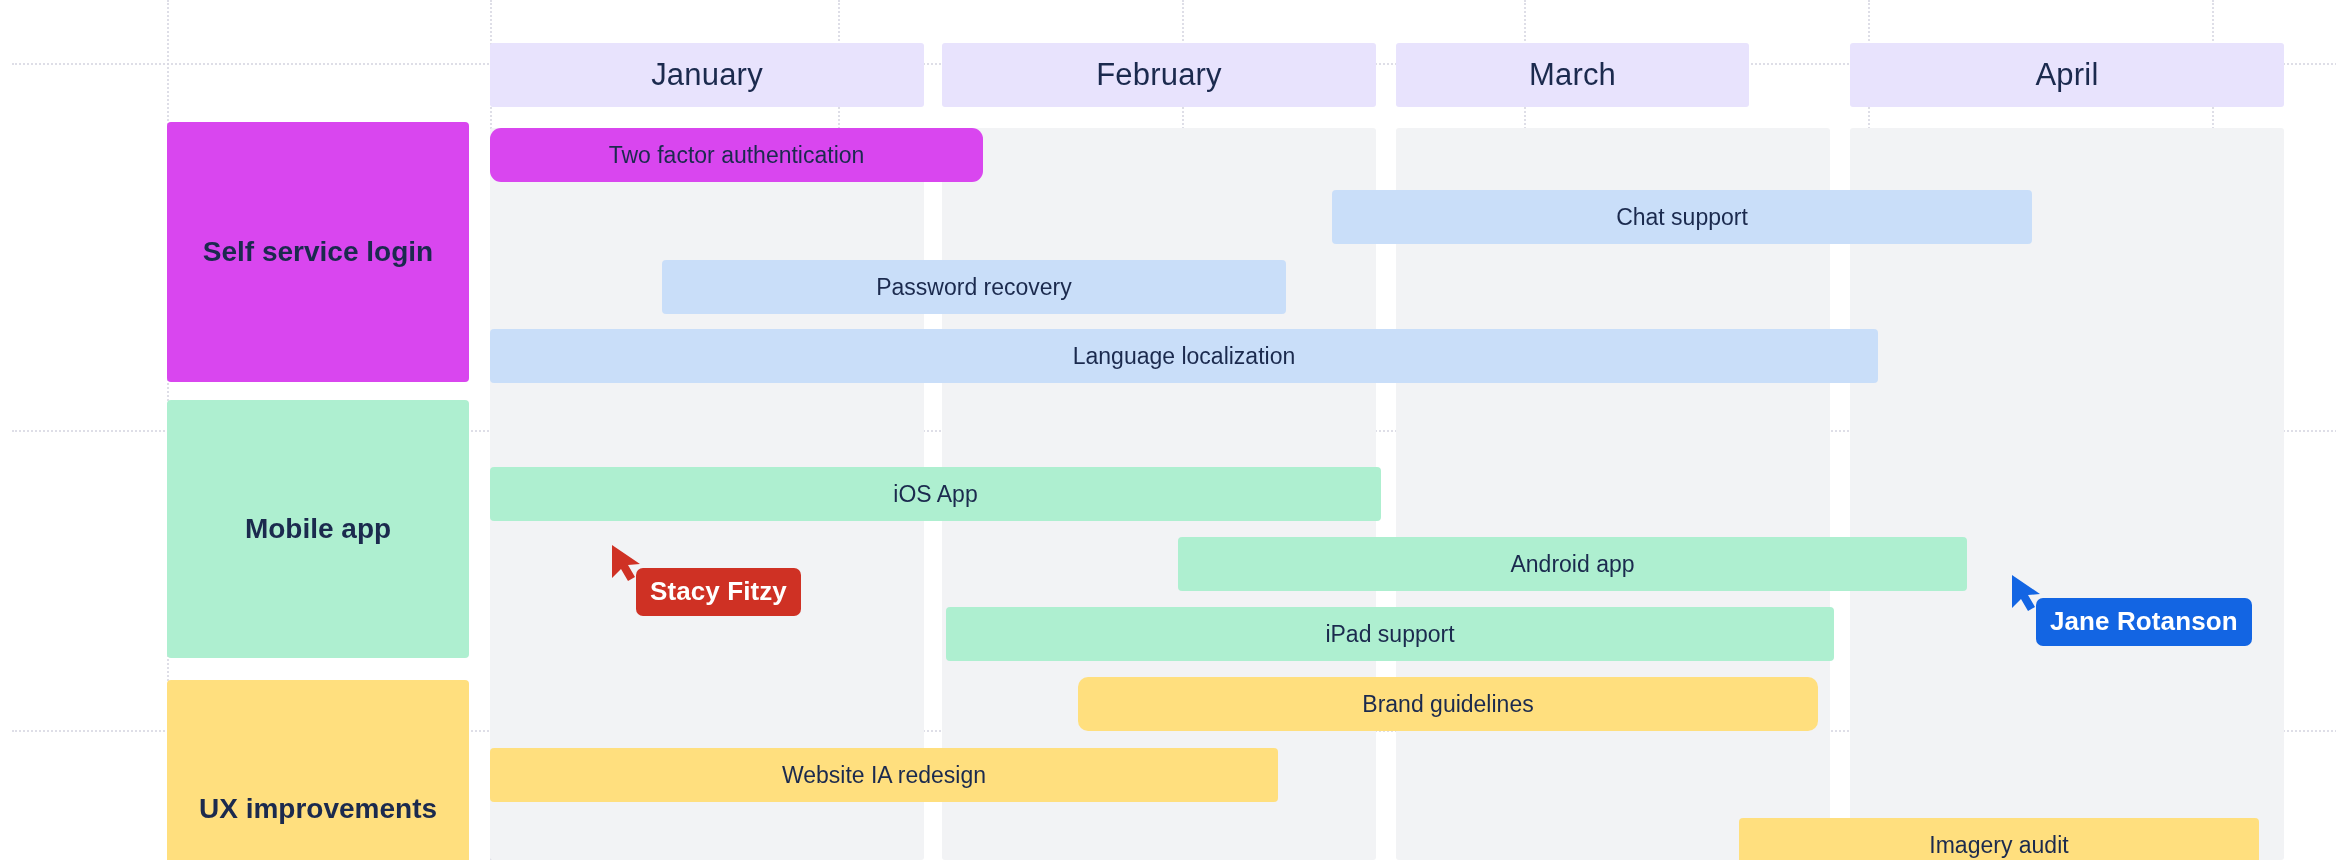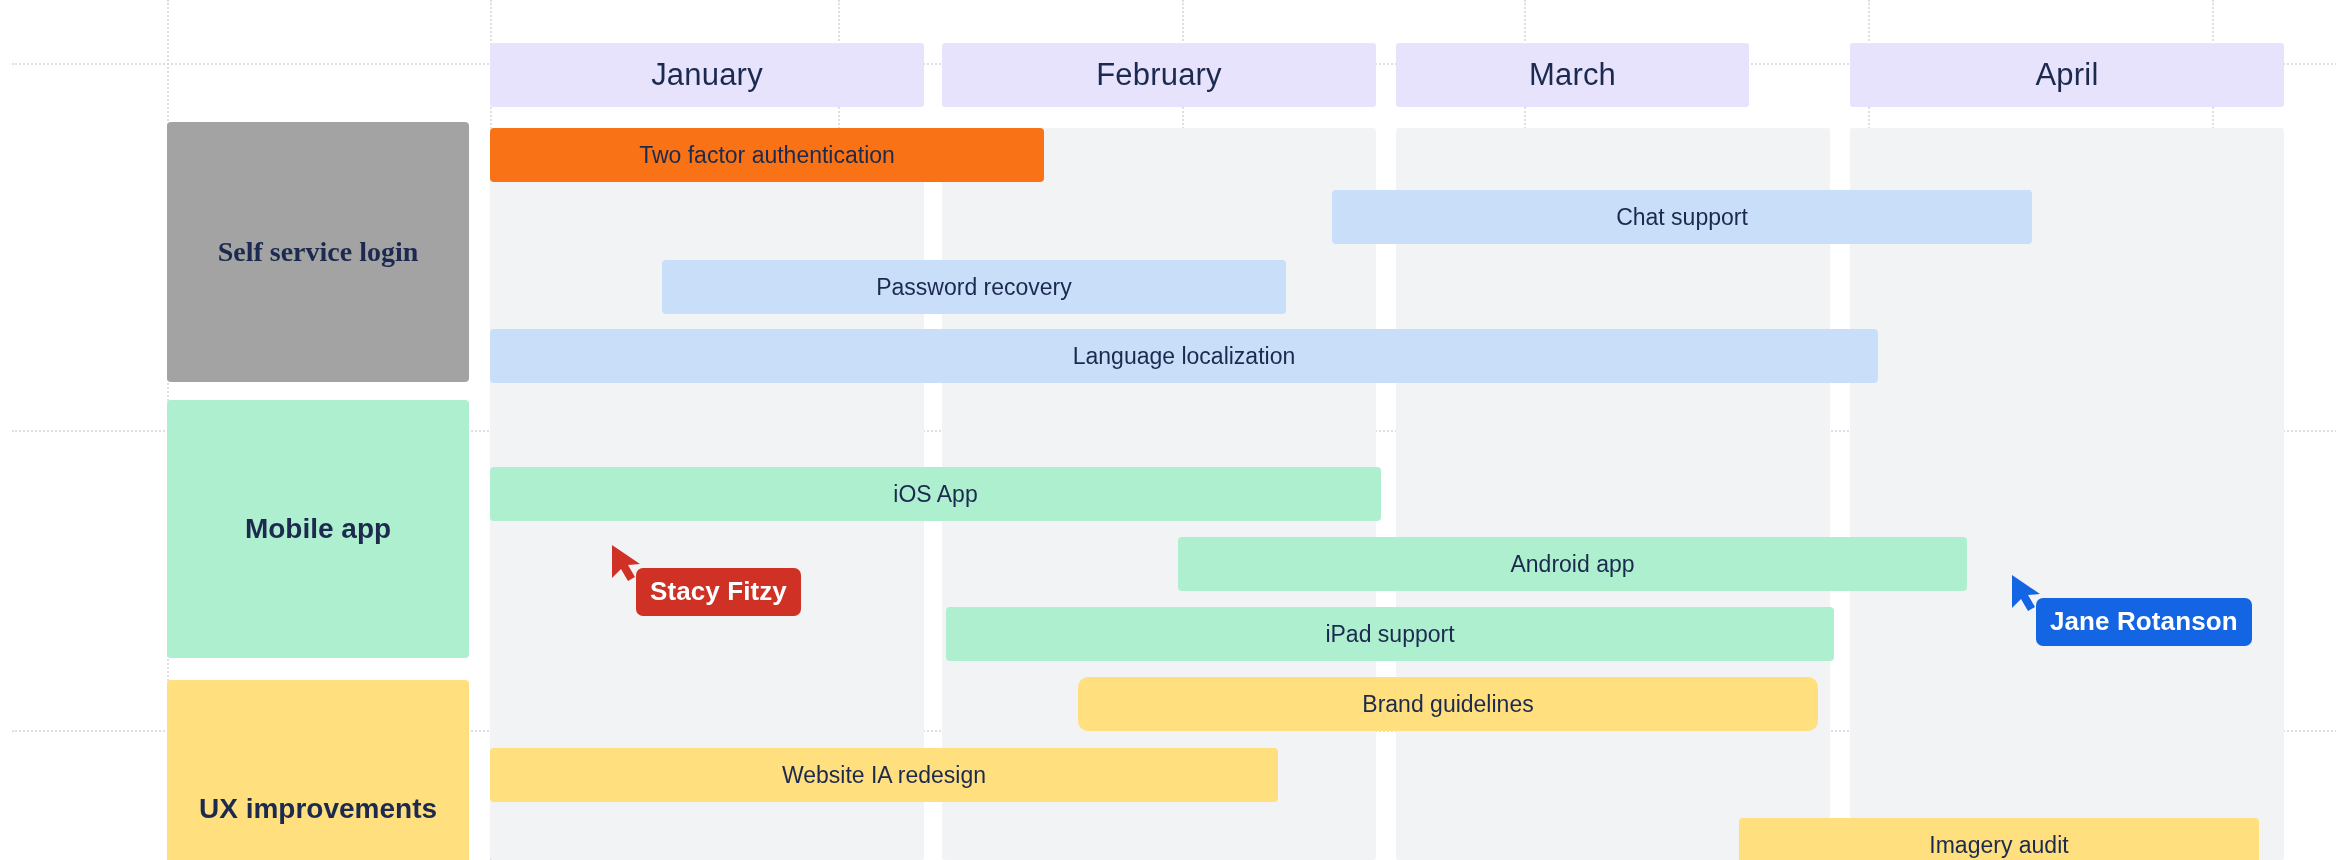--- a/index.html
+++ b/index.html
@@ -132,33 +132,33 @@
     </div>
 
   <div id="month-tracks">
       <div class="month-track" style="left: 478px; width: 434px; top: 128px; height: 732px; background: rgb(242, 243, 245);"></div>
       <div class="month-track" style="left: 930px; width: 434px; top: 128px; height: 732px; background: rgb(242, 243, 245);"></div>
       <div class="month-track" style="left: 1384px; width: 434px; top: 128px; height: 732px; background: rgb(242, 243, 245);"></div>
       <div class="month-track" style="left: 1838px; width: 434px; top: 128px; height: 732px; background: rgb(242, 243, 245);"></div>
     </div>
 
   <div id="group-cells">
-      <div class="group-cell" style="top: 122px; height: 260px; background: #a3a3a3; font-family: Liberation Serif, serif;">
+      <div class="group-cell" style="top: 122px; height: 260px; background: #d946ef;">
         <span>Self service login</span>
       </div>
       <div class="group-cell" style="top: 400px; height: 258px; background: rgb(174, 239, 208);">
         <span>Mobile app</span>
       </div>
       <div class="group-cell" style="top: 680px; height: 258px; background: rgb(255, 223, 126);">
         <span>UX improvements</span>
       </div>
     </div>
 
   <div id="task-bars">
-      <div class="task-bar" style="left: 478px; width: 554px; top: 128px; background: #f97316;">
+      <div class="task-bar" style="left: 478px; width: 493px; top: 128px; background: #d946ef; border-radius: 11px;">
         <span>Two factor authentication</span>
       </div>
       <div class="task-bar" style="left: 1320px; width: 700px; top: 190px; background: rgb(201, 222, 249);">
         <span>Chat support</span>
       </div>
       <div class="task-bar" style="left: 650px; width: 624px; top: 260px; background: rgb(201, 222, 249);">
         <span>Password recovery</span>
       </div>
       <div class="task-bar" style="left: 478px; width: 1388px; top: 329px; background: rgb(201, 222, 249);">
         <span>Language localization</span>

